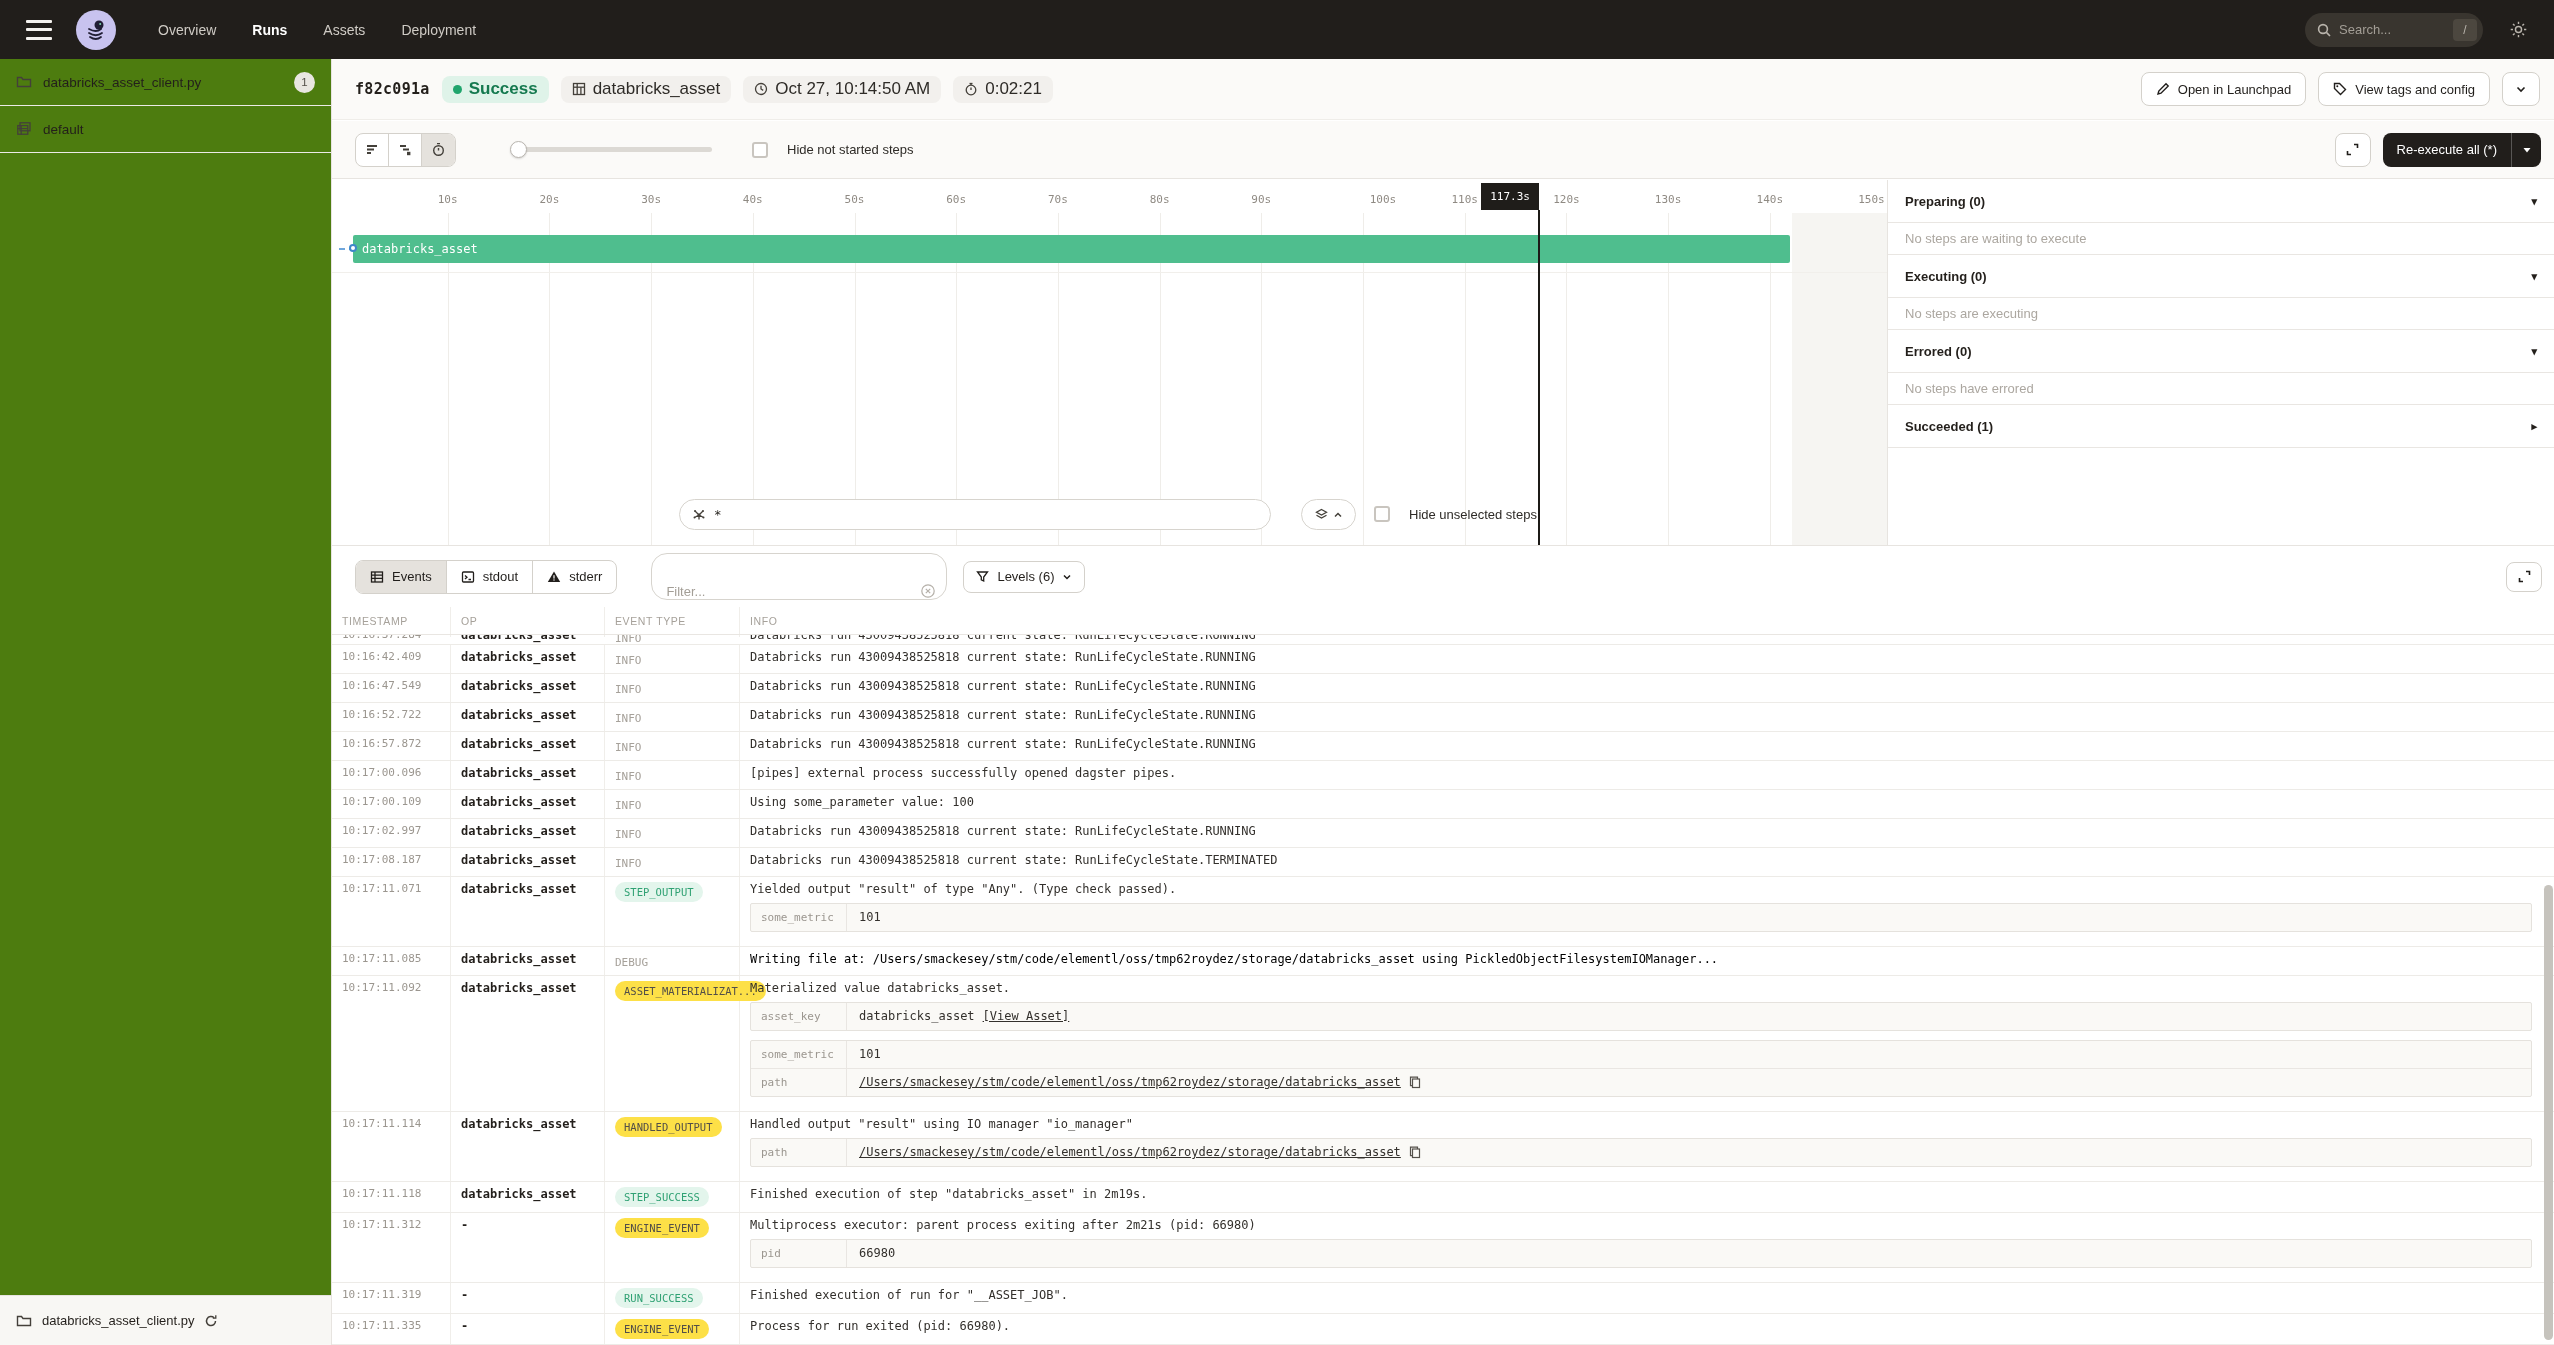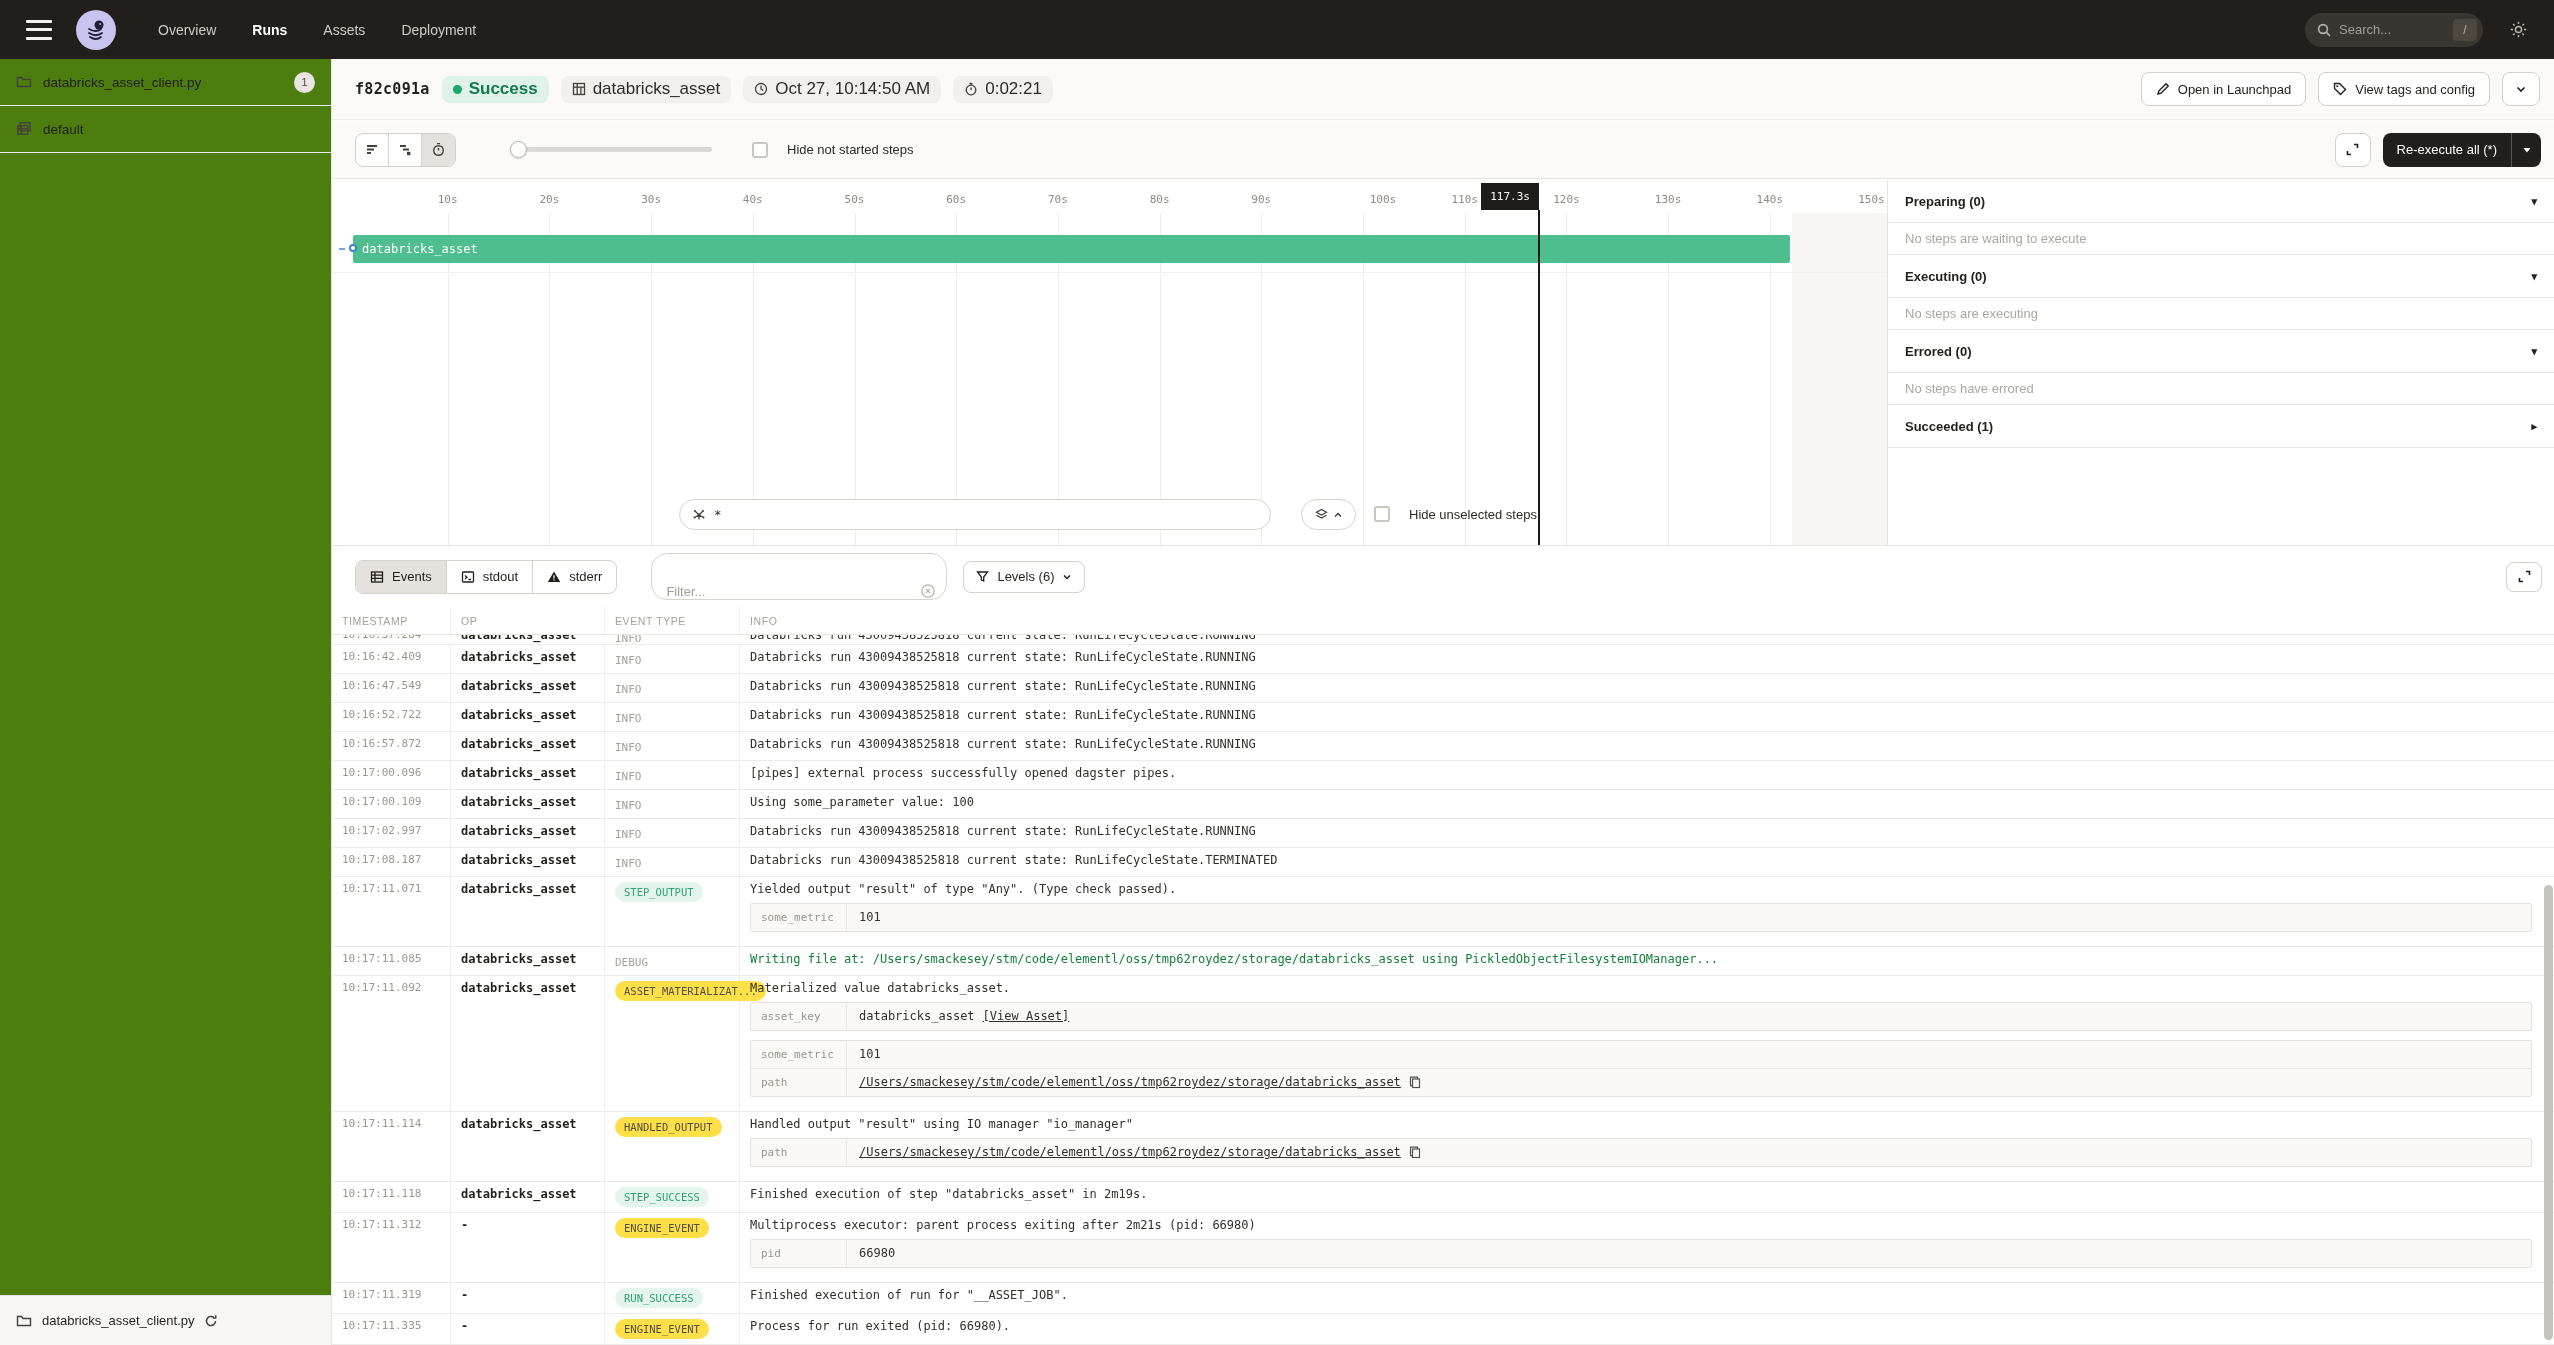--- a/index.html
+++ b/index.html
@@ -109,21 +109,21 @@
   .lrow .col-info { padding-top:5px; padding-bottom:5px; }
   .lrow.clipped { height:17px; overflow:hidden; }
   .lrow.clipped > div { padding-top:0; transform:translateY(-7px); }
   .cell-ts { font-family:"DejaVu Sans Mono", monospace; font-size:11px; color:#9B968F; }
   .cell-op { font-family:"DejaVu Sans Mono", monospace; font-size:12px; font-weight:bold; color:#231F1B; }
   .plain-type { font-family:"DejaVu Sans Mono", monospace; font-size:11px; color:#A6A19A; }
   .ev-badge { display:inline-block; font-family:"DejaVu Sans Mono", monospace; font-size:10.5px; padding:4px 9px; border-radius:10px; white-space:nowrap; }
   .ev-badge.green { background:#E3F5EC; color:#2FA173; }
   .ev-badge.gray { background:#fde047; color:#524E48; }
   .cell-info { font-family:"DejaVu Sans Mono", monospace; font-size:12px; color:#33302C; line-height:15px; }
-  .lrow.dim .cell-info { color:#15803d; }
+  .lrow.dim .cell-info { color:#000000; }
   .meta-box { border:1px solid #E5E2DD; border-radius:2px; background:#FAF9F6; margin:6px 12px 9px 0; }
   .meta-row { display:flex; align-items:stretch; border-bottom:1px solid #E9E6E2; }
   .meta-row:last-child { border-bottom:none; }
   .meta-key { width:96px; flex:none; padding:6px 10px; font-family:"DejaVu Sans Mono", monospace; font-size:11px; color:#9B968F; border-right:1px solid #E9E6E2; display:flex; align-items:center; }
   .meta-val { padding:6px 12px; font-family:"DejaVu Sans Mono", monospace; font-size:12px; color:#33302C; display:flex; align-items:center; gap:8px; min-width:0; }
   .meta-link { text-decoration:underline; cursor:pointer; color:#33302C; }
   .copy-ic { color:#55514B; cursor:pointer; display:flex; }
   .log-filler { flex:1; display:flex; }
   .log-filler div { align-self:stretch; }
   .scroll-thumb { position:absolute; right:1px; width:9px; border-radius:5px; background:#C6C3BD; }

